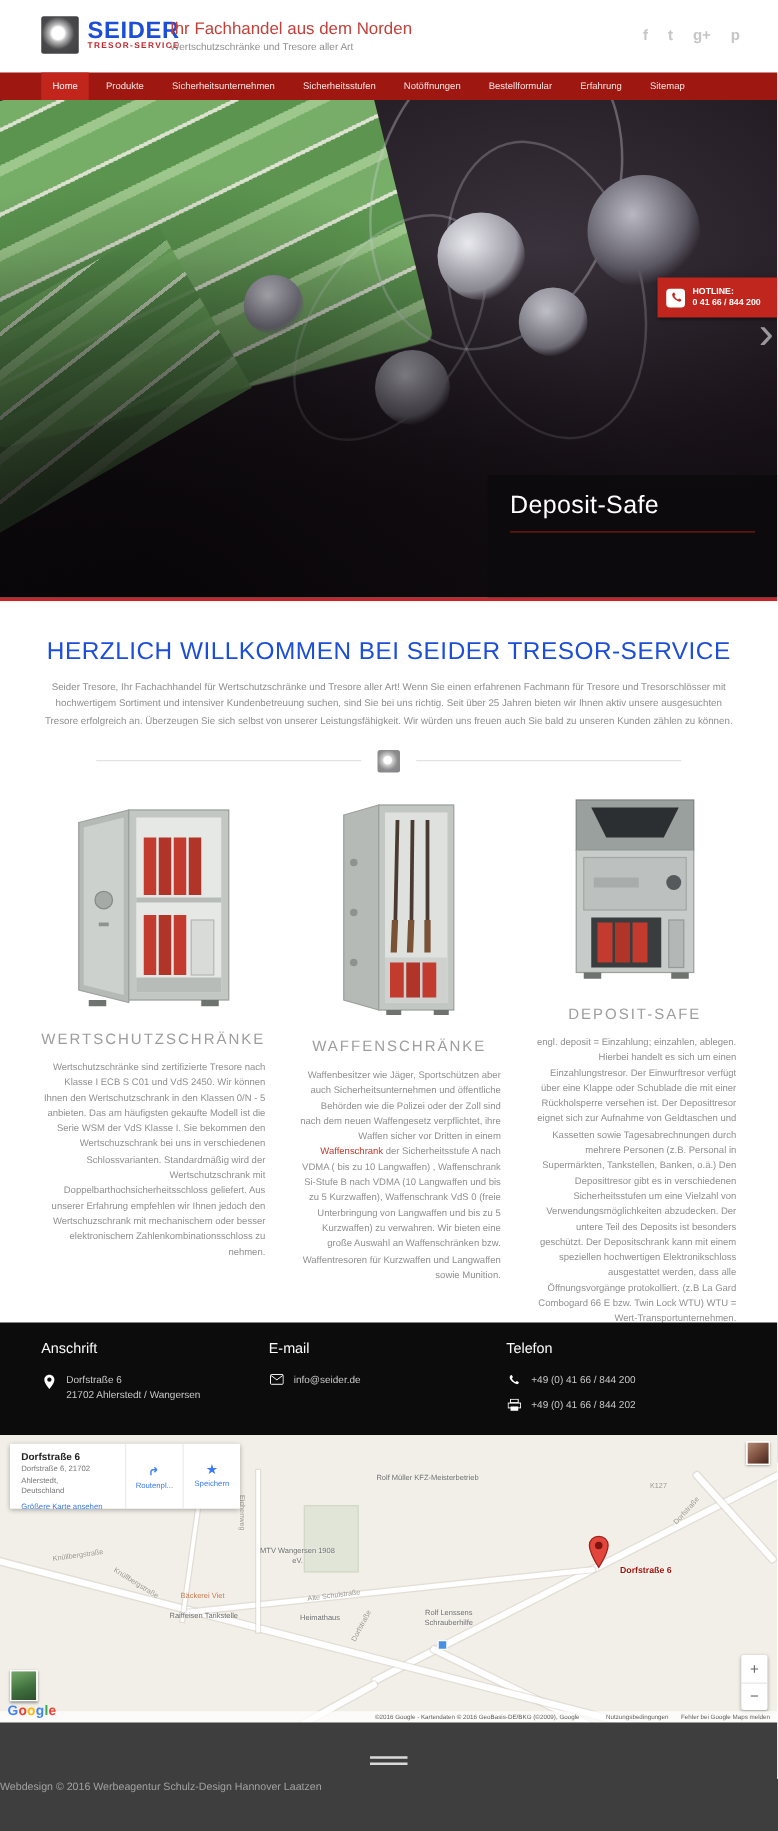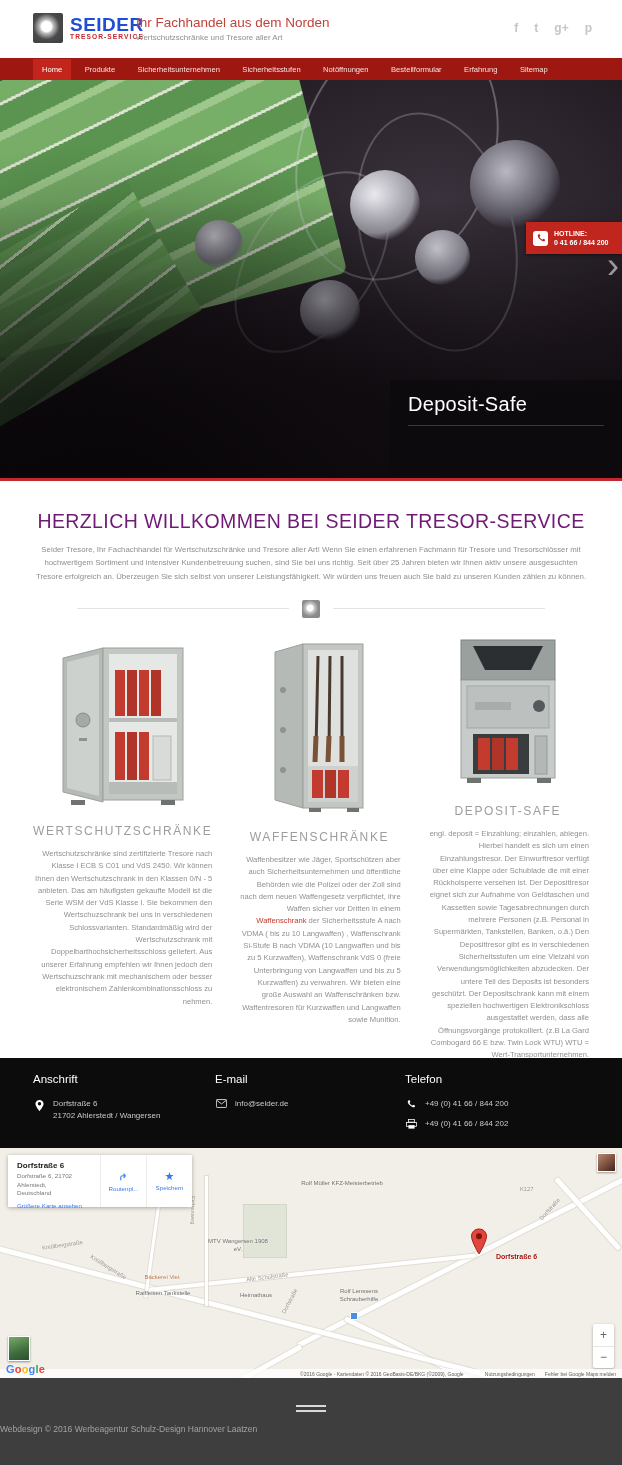--- a/index.html
+++ b/index.html
@@ -38,21 +38,21 @@
   .hotline-ic{width:15px;height:15px;background:#fff;border-radius:3px;display:flex;align-items:center;justify-content:center;flex:none;}
   .hotline-tx{color:#fff;font-size:7px;line-height:9px;font-weight:bold;}
   .arrow-next{position:absolute;right:3px;top:168px;font-size:36px;color:rgba(255,255,255,.55);cursor:pointer;line-height:36px;}
   .caption{position:absolute;left:390px;right:0;top:300px;bottom:0;background:rgba(13,10,12,.8);padding:13px 18px 0 18px;box-sizing:border-box;}
   .caption h2{margin:0;font-size:20px;font-weight:normal;color:#fff;letter-spacing:.3px;}
   .caption .rule{height:1px;background:#7d1a12;margin:9px 0 8px;}
   .caption p{margin:0;font-size:7.4px;line-height:1.65;color:#bfbfbf;}
 
   
   .welcome{position:absolute;top:481px;left:0;right:0;height:149px;text-align:center;background:#fff;}
-  .welcome h1{margin:29px 0 0;font-size:19.5px;font-weight:normal;color:#701a75;letter-spacing:.4px;}
+  .welcome h1{margin:29px 0 0;font-size:19.5px;font-weight:normal;color:#1d4ed8;letter-spacing:.4px;}
   .welcome p{width:556px;margin:10px auto 0;font-size:7.8px;line-height:1.7;color:#8f8f8f;}
   .divider{margin-top:17px;display:flex;align-items:center;justify-content:center;gap:13px;}
   .dv-line{width:212px;height:1px;background:#e3e3e3;}
   .dv-ic{width:18px;height:18px;border-radius:2px;background:radial-gradient(circle at 45% 45%,#fff 0 3px,#cfcfcf 4px,#8d8d8f 8px,#828284 100%);}
 
   
   .cols{position:absolute;top:636px;left:33px;right:33px;display:flex;gap:26px;}
   .col{flex:1;text-align:center;}
   .col h2{margin:18px 0 10px;font-size:12px;font-weight:normal;color:#9d9d9d;letter-spacing:1.6px;}
   .col p{margin:0;font-size:7.6px;line-height:1.62;color:#909090;text-align:right;}

